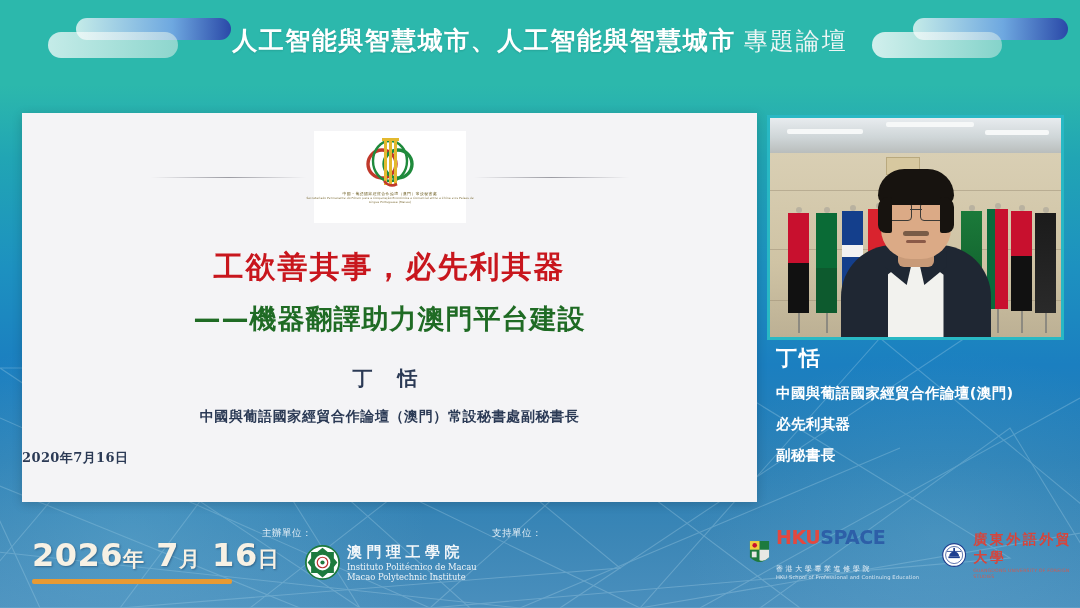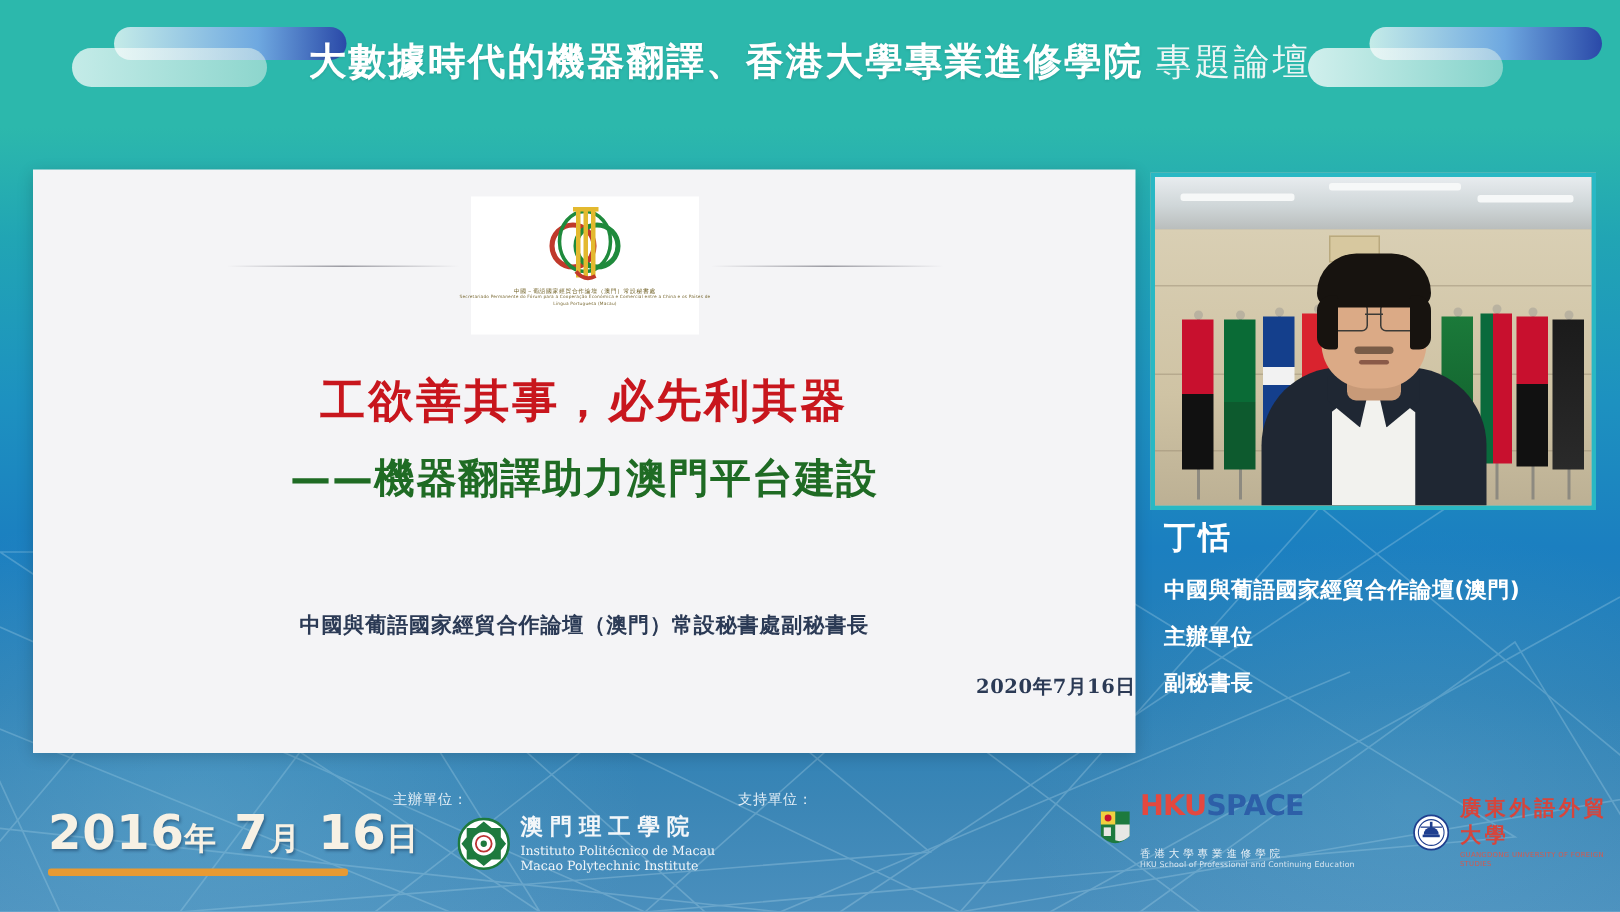--- a/index.html
+++ b/index.html
@@ -95,21 +95,21 @@
     position:absolute;left:0;right:0;top:252px;text-align:center;
     font-family:"DejaVu Serif","Liberation Serif",serif;
     font-size:20px;font-weight:bold;color:#2b3a55;letter-spacing:9px;
   }
   .slide-affil{
     position:absolute;left:0;right:0;top:295px;text-align:center;
     font-family:"DejaVu Serif","Liberation Serif",serif;
     font-size:14px;font-weight:bold;color:#2b3a55;letter-spacing:.6px;
   }
   .slide-date{
-    position:absolute;left:0;right:0;top:336px;text-align:right;
+    position:absolute;left:0;right:0;top:336px;text-align:left;
     font-family:"DejaVu Serif","Liberation Serif",serif;
     font-size:13px;font-weight:bold;color:#2b3a55;letter-spacing:.4px;
   }
 
   
   .video{
     position:absolute;left:767px;top:115px;width:297px;height:225px;
     border:3px solid #29b8c4;box-sizing:border-box;overflow:hidden;
     background:#c8bda4;
   }
@@ -191,21 +191,21 @@
   .mpi-en{font-family:"DejaVu Serif","Liberation Serif",serif;font-size:8.4px;color:#eef4f8;}
 
   .logo-lbda{position:absolute;left:535px;bottom:30px;display:flex;align-items:center;gap:6px;}
   .lbda-mark{font-family:"DejaVu Sans","Liberation Sans",sans-serif;font-size:30px;font-weight:bold;letter-spacing:-1px;line-height:1;}
   .lbda-l{color:#e2742c;}
   .lbda-bda{color:#f2f5f7;}
   .lbda-txt{display:flex;flex-direction:column;line-height:1.3;padding-bottom:2px;}
   .lbda-cn{font-family:"DejaVu Sans",sans-serif;font-size:10px;color:#f0f4f7;font-weight:bold;letter-spacing:1px;}
   .lbda-en{font-family:"DejaVu Sans",sans-serif;font-size:5.6px;color:#dce8f0;letter-spacing:.2px;}
 
-  .logo-hku{position:absolute;left:732px;bottom:28px;display:flex;align-items:center;gap:5px;}
+  .logo-hku{position:absolute;left:748px;bottom:28px;display:flex;align-items:center;gap:5px;}
   .hku-shield{width:23px;height:27px;}
   .hku-txt{display:flex;flex-direction:column;line-height:1.25;}
   .hku-mark{font-family:"DejaVu Sans","Liberation Sans",sans-serif;font-size:19px;font-weight:bold;line-height:1;letter-spacing:-.5px;}
   .hku-red{color:#e4483f;}
   .hku-blue{color:#2d5fa8;}
   .hku-cn{font-family:"DejaVu Sans",sans-serif;font-size:7px;color:#e9f1f7;letter-spacing:2.6px;margin-top:18px;}
   .hku-en{font-family:"DejaVu Sans",sans-serif;font-size:5.2px;color:#d8e6f0;letter-spacing:.1px;}
 
   .logo-gdufs{position:absolute;left:942px;bottom:28px;display:flex;align-items:center;gap:7px;}
   .gd-seal{width:30px;height:30px;}
@@ -243,21 +243,21 @@
   <div class="header">
     <div class="hdr-deco" style="left:38px;top:14px;width:200px;height:60px;">
       <div class="deco-pill" style="left:38px;top:4px;width:155px;height:22px;background:linear-gradient(90deg,rgba(255,255,255,.72),#6ea8e0 62%,#2a49a8);"></div>
       <div class="deco-pill" style="left:10px;top:18px;width:130px;height:26px;background:linear-gradient(90deg,rgba(255,255,255,.72),rgba(220,238,232,.55));"></div>
     </div>
     <div class="hdr-deco" style="right:22px;top:14px;width:200px;height:60px;">
       <div class="deco-pill" style="left:55px;top:4px;width:155px;height:22px;background:linear-gradient(90deg,rgba(255,255,255,.72),#6ea8e0 58%,#2a49a8);"></div>
       <div class="deco-pill" style="left:14px;top:18px;width:130px;height:26px;background:linear-gradient(90deg,rgba(255,255,255,.78),rgba(220,238,232,.5));"></div>
     </div>
     <div class="hdr-title">
-      <span class="hdr-strong">大數據時代的機器翻譯、香港大學專業進修學院</span><span class="hdr-light">專題論壇</span>
+      <span class="hdr-strong">人工智能與智慧城市、人工智能與智慧城市</span><span class="hdr-light">專題論壇</span>
     </div>
   </div>
 
   <div class="slide">
 
     <div class="logo-row">
       <div class="rule l"></div>
       <div class="forum-logo">
         <svg class="logo-mark" viewBox="0 0 64 56">
           <circle cx="24" cy="30" r="14" fill="none" stroke="#c0392b" stroke-width="3.4"></circle>
@@ -270,20 +270,21 @@
           <path d="M26 47 q6 7 13 3" fill="none" stroke="#c0392b" stroke-width="2.6"></path>
         </svg>
         <div class="logo-cap1">中國－葡語國家經貿合作論壇（澳門）常設秘書處</div>
         <div class="logo-cap2">Secretariado Permanente do Fórum para a Cooperação Económica e Comercial entre a China e os Países de Língua Portuguesa (Macau)</div>
       </div>
       <div class="rule r"></div>
     </div>
 
     <div class="slide-title" style="color:#c8161d">工欲善其事，必先利其器</div>
     <div class="slide-subtitle" style="color:#1f6b24">——機器翻譯助力澳門平台建設</div>
+    <div class="slide-speaker">丁 恬</div>
     <div class="slide-affil">中國與葡語國家經貿合作論壇（澳門）常設秘書處副秘書長</div>
     <div class="slide-date">2020年7月16日</div>
   </div>
 
   <div class="video">
     <div class="v-ceiling">
       <div class="v-ceil-strip" style="left:6%;top:30%;width:26%;"></div>
       <div class="v-ceil-strip" style="left:40%;top:12%;width:30%;"></div>
       <div class="v-ceil-strip" style="left:74%;top:34%;width:22%;"></div>
     </div>
@@ -353,28 +354,28 @@
       <div class="p-brow" style="left:50%;margin-left:7px;bottom:138px;"></div>
       <div class="p-hair"></div>
       <div class="p-hairL"></div>
       <div class="p-hairR"></div>
     </div>
   </div>
 
   <div class="caption">
     <div class="cap-name">丁恬</div>
     <div class="cap-line">中國與葡語國家經貿合作論壇(澳門)</div>
-    <div class="cap-line">主辦單位</div>
+    <div class="cap-line">必先利其器</div>
     <div class="cap-line">副秘書長</div>
   </div>
 
   <div class="footer">
 
     <div class="date-wrap">
-      <div class="date-txt"><span>2016</span><span class="u">年</span> <span>7</span><span class="u">月</span> <span>16</span><span class="u">日</span></div>
+      <div class="date-txt"><span>2026</span><span class="u">年</span> <span>7</span><span class="u">月</span> <span>16</span><span class="u">日</span></div>
       <div class="date-bar"></div>
     </div>
 
     <div class="org-label" style="left:262px;bottom:68px;">主辦單位：</div>
     <div class="org-label" style="left:492px;bottom:68px;">支持單位：</div>
 
     <div class="logo-mpi">
       <svg class="mpi-seal" viewBox="0 0 40 40">
         <circle cx="20" cy="20" r="19" fill="#ffffff"></circle>
         <circle cx="20" cy="20" r="19" fill="none" stroke="#1d7a3e" stroke-width="2"></circle>

